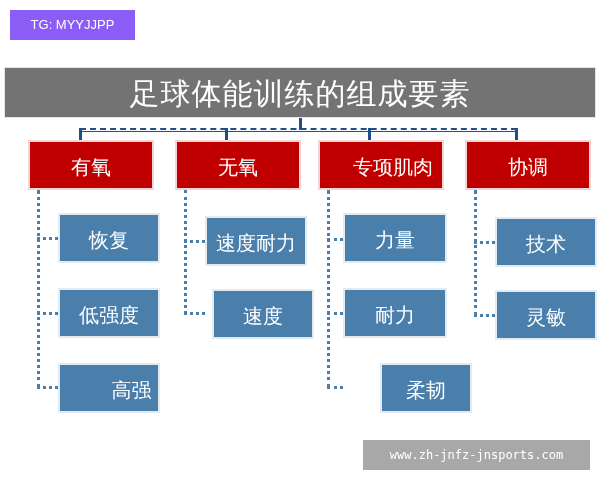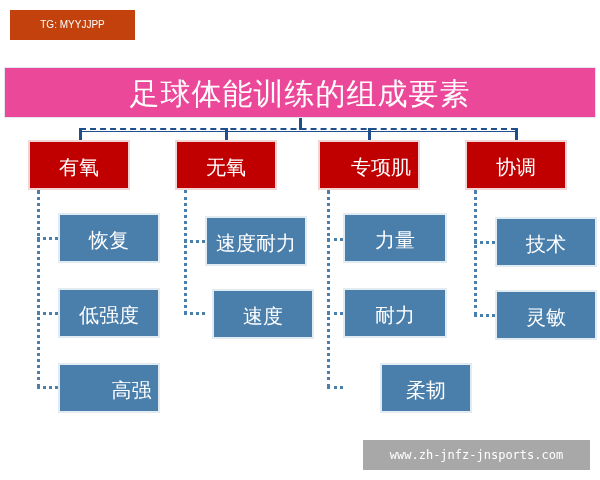--- a/index.html
+++ b/index.html
@@ -4,44 +4,44 @@
 <style>
   html, body { margin: 0; padding: 0; }
   body {
     width: 600px; height: 480px; position: relative; overflow: hidden;
     background: #ffffff;
     font-family: "DejaVu Serif", "Liberation Serif", serif;
   }
   .abs { position: absolute; box-sizing: border-box; }
   .wm-top {
     left: 10px; top: 10px; width: 125px; height: 30px;
-    background: #c2410c; color: #ffffff;
+    background: #8b5cf6; color: #ffffff;
     font-family: "Liberation Sans", "DejaVu Sans", sans-serif;
-    font-size: 10px; line-height: 30px; text-align: center;
+    font-size: 13px; line-height: 30px; text-align: center;
   }
   .wm-bottom {
     left: 363px; top: 440px; width: 227px; height: 30px;
     background: #a8a8a8; color: #ffffff;
     font-family: "DejaVu Sans Mono", "Liberation Mono", monospace;
     font-size: 12px; line-height: 30px; text-align: center;
   }
   .title {
     left: 4px; top: 67px; width: 592px; height: 51px;
-    background: #ec4899; color: #ffffff;
+    background: #737373; color: #ffffff;
     font-size: 30px; line-height: 51px; text-align: center;
     border: 1px solid #dfe6ef;
     letter-spacing: 1px;
   }
   .hline {
     left: 80px; top: 128px; width: 437px; height: 4px;
     border-top: 2px dashed #1f4f8a; border-bottom: 1px solid #1f4f8a;
   }
   .vstub { width: 3px; background: #1f4f8a; }
   .cat {
-    height: 50px; width: 102px;
+    height: 50px; width: 126px;
     background: #c00000; color: #ffffff;
     font-size: 20px; line-height: 50px; text-align: center;
     border: 2px solid #f3d5d5;
   }
   .item {
     height: 50px; width: 102px;
     background: #4a7eab; color: #ffffff;
     font-size: 20px; line-height: 50px; text-align: center;
     border: 2px solid #e3ebf2;
   }

